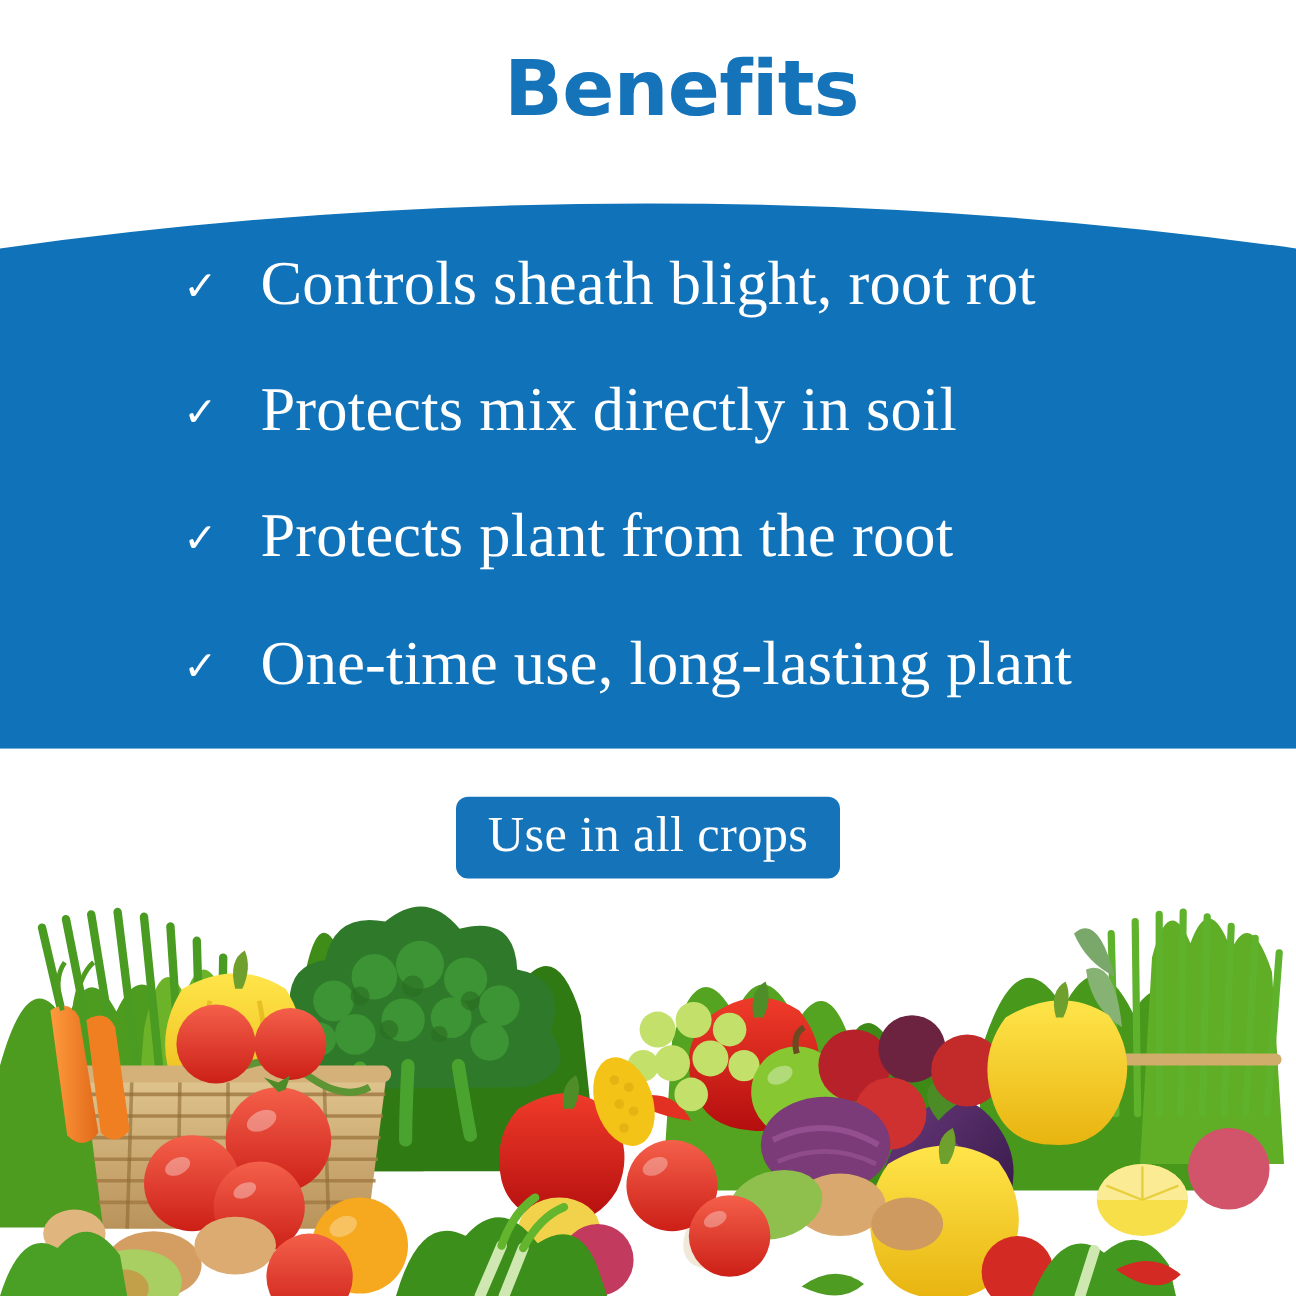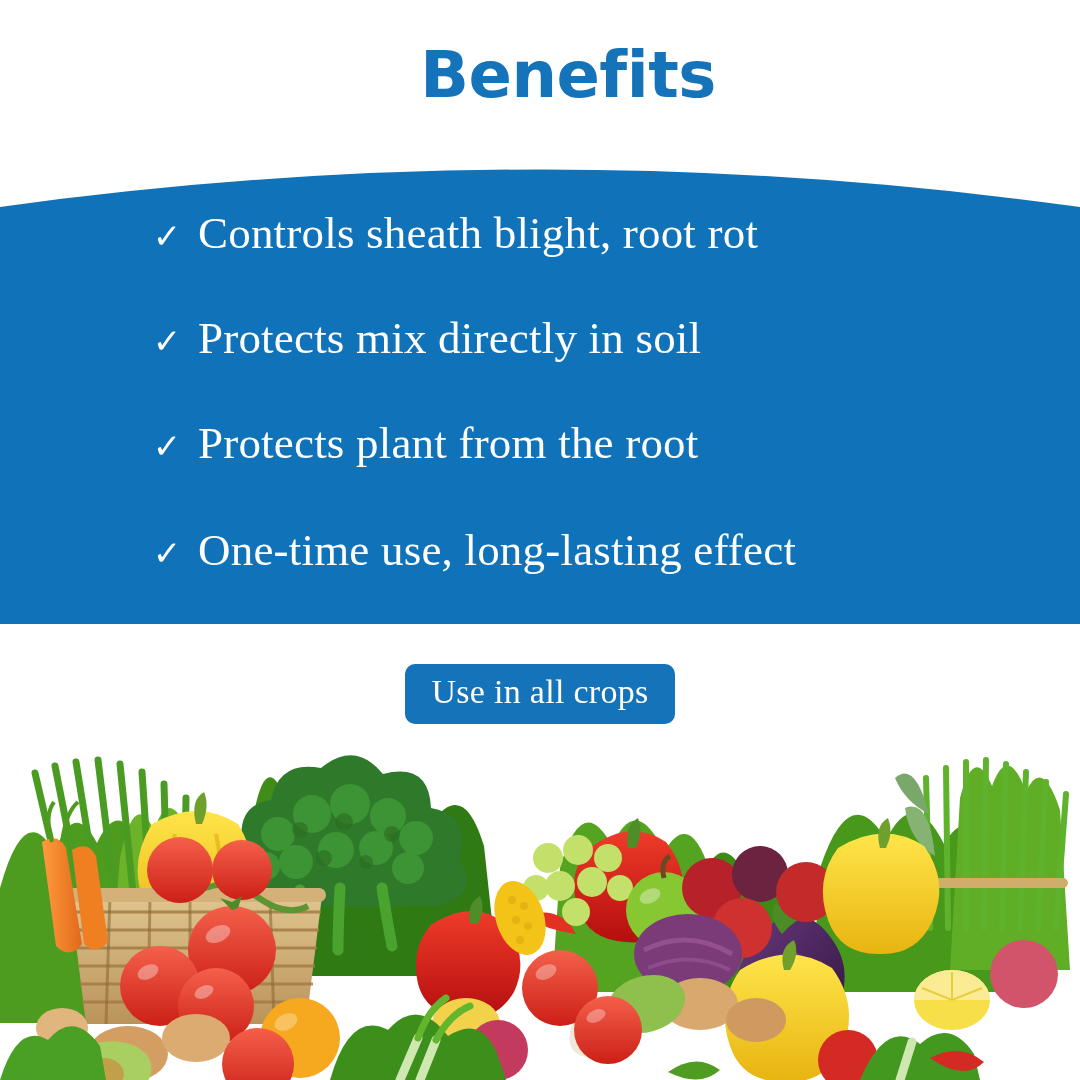--- a/index.html
+++ b/index.html
@@ -89,40 +89,41 @@
     font-family: "DejaVu Sans", sans-serif;
     font-size: 34px;
     line-height: 1;
     color: #ffffff;
     width: 34px;
     text-align: center;
     transform: translateY(2px);
   }
   .benefit-text {
     font-family: "Liberation Serif", "DejaVu Serif", serif;
-    font-size: 45px;
+    font-size: 52px;
     line-height: 1.05;
     color: #ffffff;
     letter-spacing: 0.2px;
+    margin-left: 19px;
   }
 
   
   .badge-row {
     position: absolute;
     left: 0;
     top: 664px;
     width: 1080px;
     display: flex;
     justify-content: center;
   }
   .badge {
     background: #1573b9;
     color: #ffffff;
     font-family: "Liberation Serif", "DejaVu Serif", serif;
-    font-size: 34px;
+    font-size: 42px;
     line-height: 1;
     padding: 11px 26px 15px 26px;
     border-radius: 10px;
     letter-spacing: 0.3px;
     white-space: nowrap;
   }
 
   
   .produce {
     position: absolute;
@@ -168,21 +169,21 @@
         <span class="benefit-text">Protects mix directly in soil</span>
       </li>
 
       <li class="benefit-item i2">
         <span class="check-icon">✓</span>
         <span class="benefit-text">Protects plant from the root</span>
       </li>
 
       <li class="benefit-item i3">
         <span class="check-icon">✓</span>
-        <span class="benefit-text">One-time use, long-lasting effect</span>
+        <span class="benefit-text">One-time use, long-lasting plant</span>
       </li>
 
     </ul>
   </div>
 
   <div class="badge-row">
     <span class="badge">Use in all crops</span>
   </div>
 
   <div class="produce">

